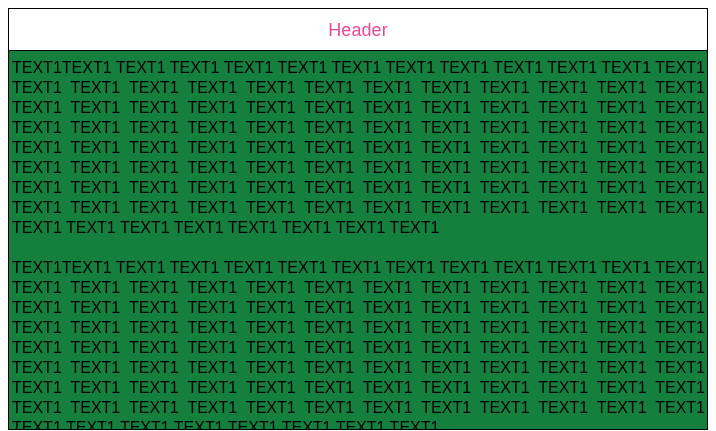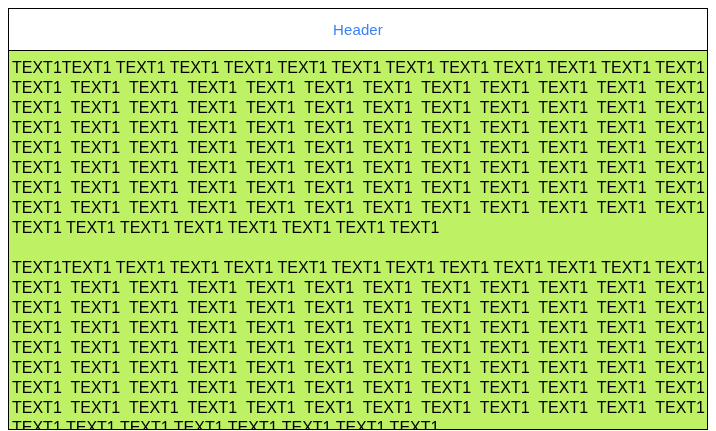--- a/index.html
+++ b/index.html
@@ -33,33 +33,33 @@
     height: 42px;
     flex: 0 0 42px;
     border-bottom: 1px solid #000000;
     display: flex;
     align-items: center;
     justify-content: center;
     background: #ffffff;
   }
 
   .header-title {
-    font-size: 15px;
+    font-size: 18px;
     font-weight: 400;
     line-height: 18px;
     letter-spacing: 0.1px;
-    color: #3b82f6;
+    color: #ec4899;
     white-space: nowrap;
   }
 
   .body-cell {
     box-sizing: border-box;
     flex: 1 1 auto;
     padding: 7px 2px 0 3px;
-    background: #bef264;
+    background: #15803d;
     overflow: hidden;
   }
 
   .para {
     margin: 0;
     font-size: 16px;
     line-height: 20px;
     letter-spacing: 0px;
     word-spacing: 0px;
     text-align: justify;

